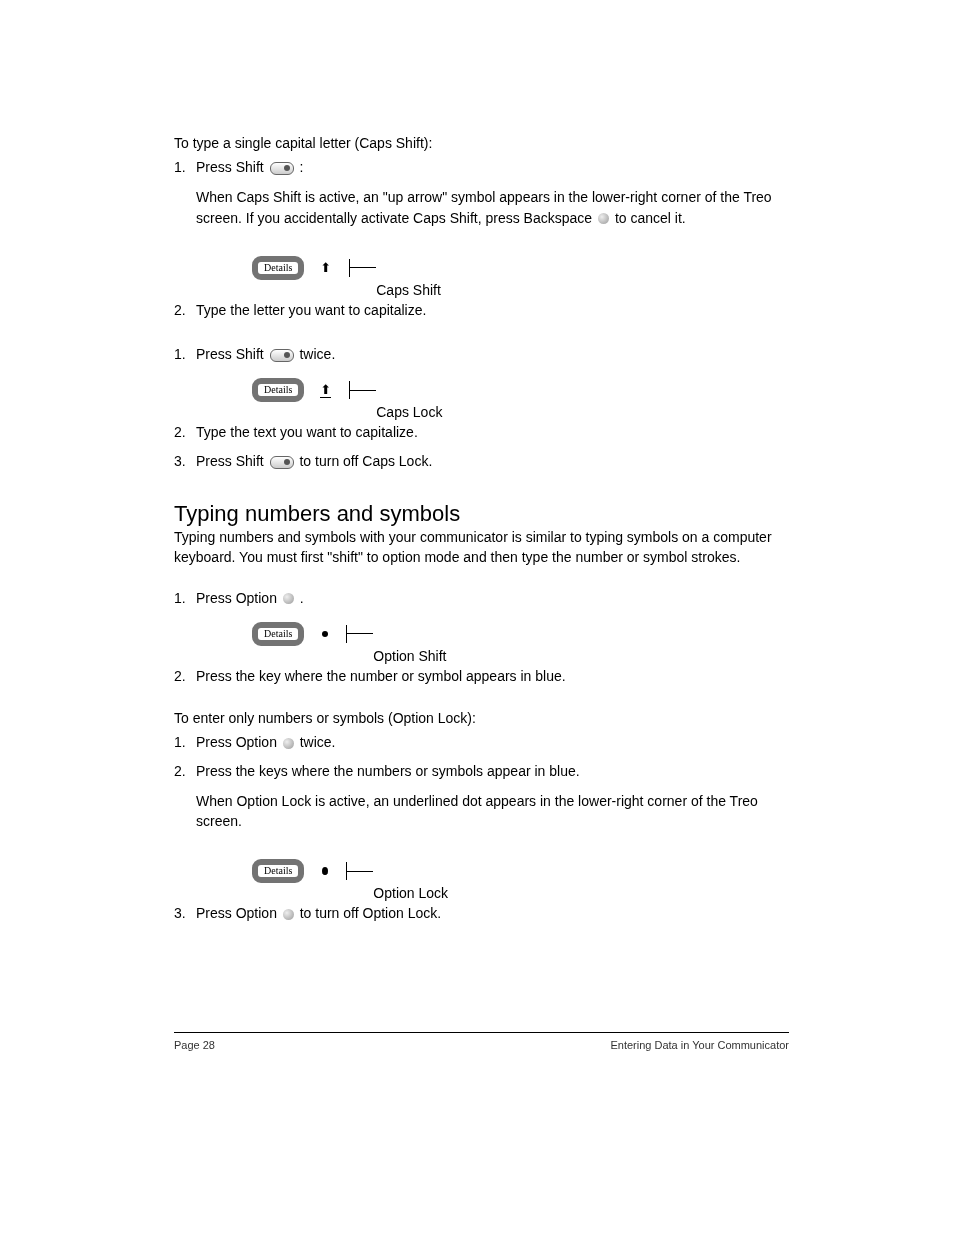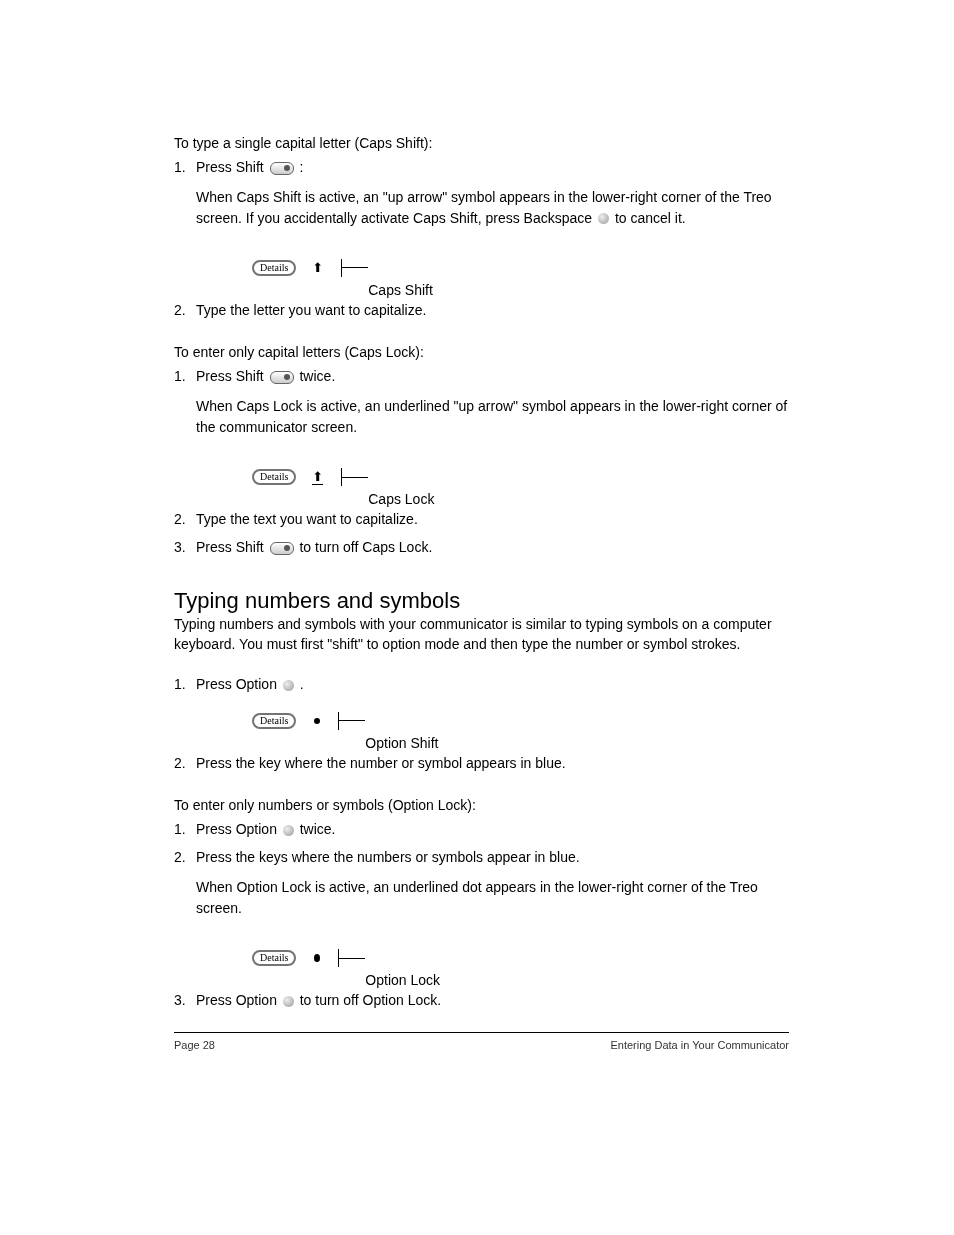--- a/index.html
+++ b/index.html
@@ -54,21 +54,21 @@
   .callout {
     margin-left: 22px;
     margin-top: 14px;
     margin-bottom: 20px;
     height: 24px;
     display: flex;
     align-items: center;
   }
   .details-btn {
     display: inline-block;
-    border: 2px solid #737373;
+    border: 6px solid #737373;
     border-radius: 9px;
     font-size: 10px;
     padding: 1px 6px;
     font-family: Georgia, 'Times New Roman', serif;
     line-height: 1;
     margin-left: 56px;
   }
   .sep-line {
     display:inline-block;
     width: 1px;
@@ -192,29 +192,27 @@
 
     <div class="ol">
       <div class="li">
         <span class="num">2.</span>
         <span class="txt">Type the letter you want to capitalize.</span>
       </div>
     </div>
 
     <div class="section-gap"></div>
 
-    <div class="heading3">To enter only capital letters (Caps Lock):</div>
     <div class="ol">
       <div class="li">
         <span class="num">1.</span>
         <span class="txt">
           <span class="body-flow">Press Shift </span>
           <span class="key-pill"></span>
           <span class="body-flow"> twice.</span>
-          <div class="indent-block" style="margin-left:0;">When Caps Lock is active, an underlined "up arrow" symbol appears in the lower-right corner of the communicator screen.</div>
         </span>
       </div>
     </div>
 
     <div class="callout">
       <span class="details-btn">Details</span>
       <span class="arrow-glyph underline">⬆</span>
       <span class="sep-line"></span>
       <span class="leader"></span>
       <span class="callout-label">Caps Lock</span>

